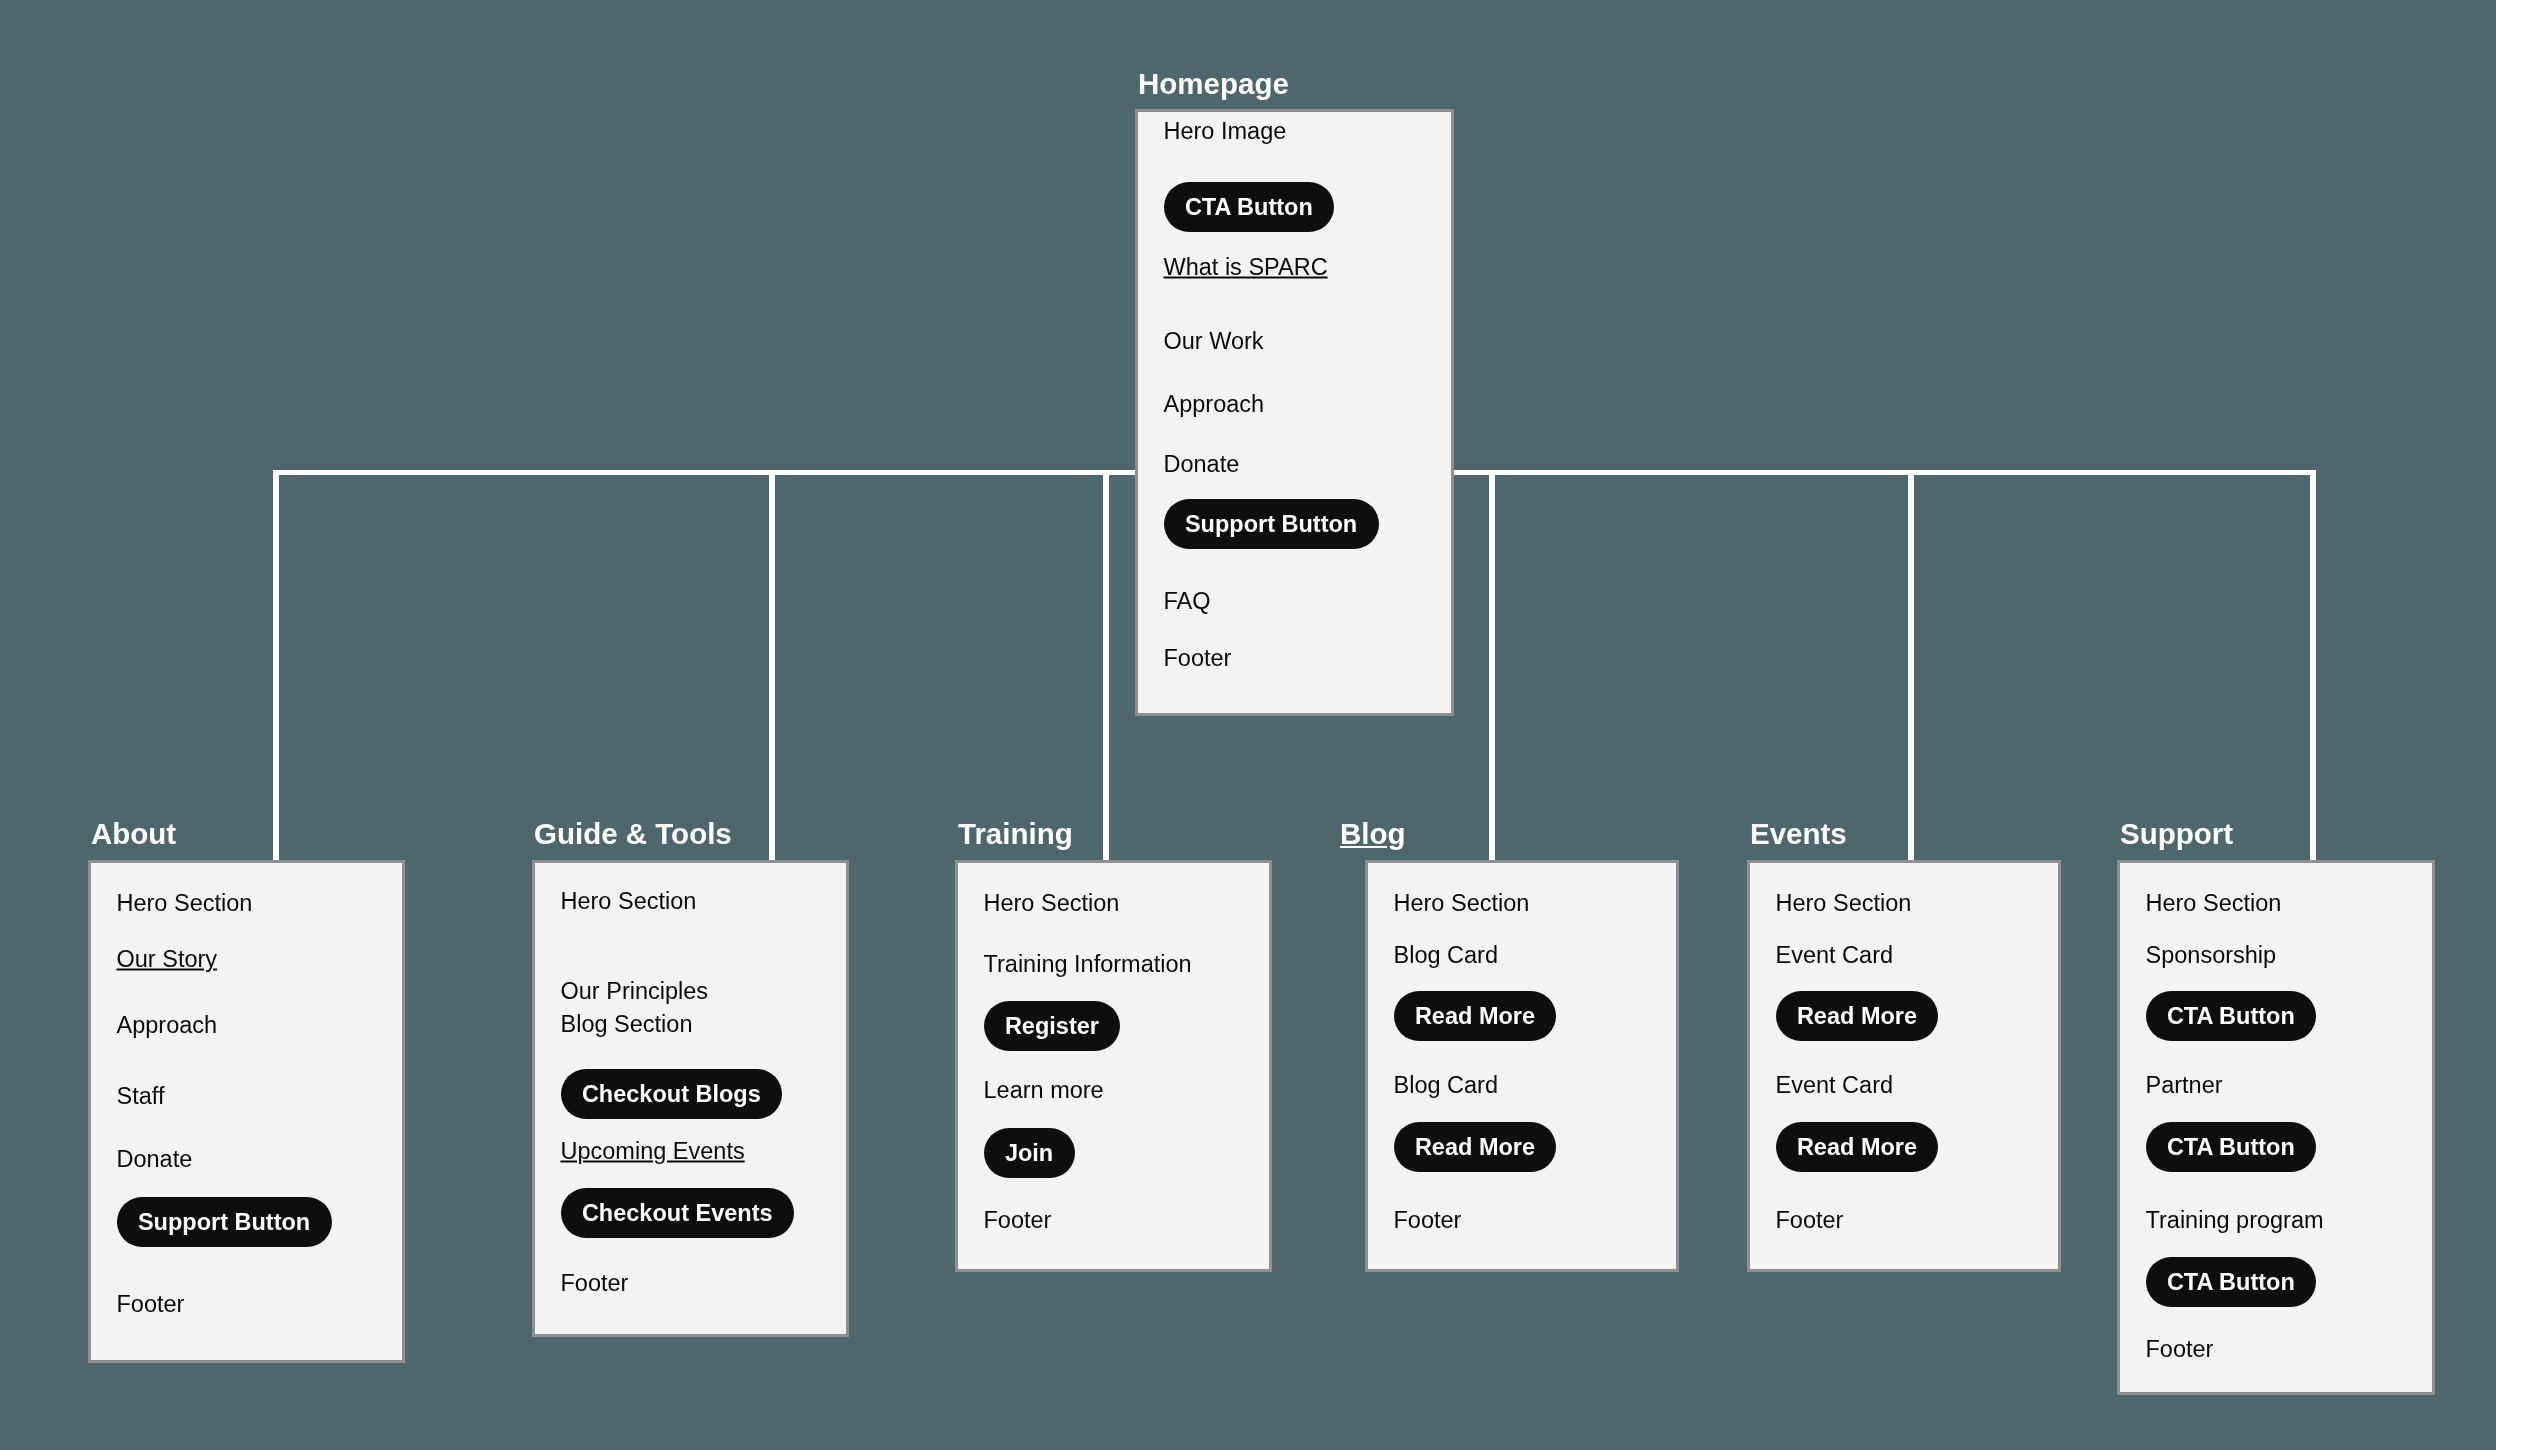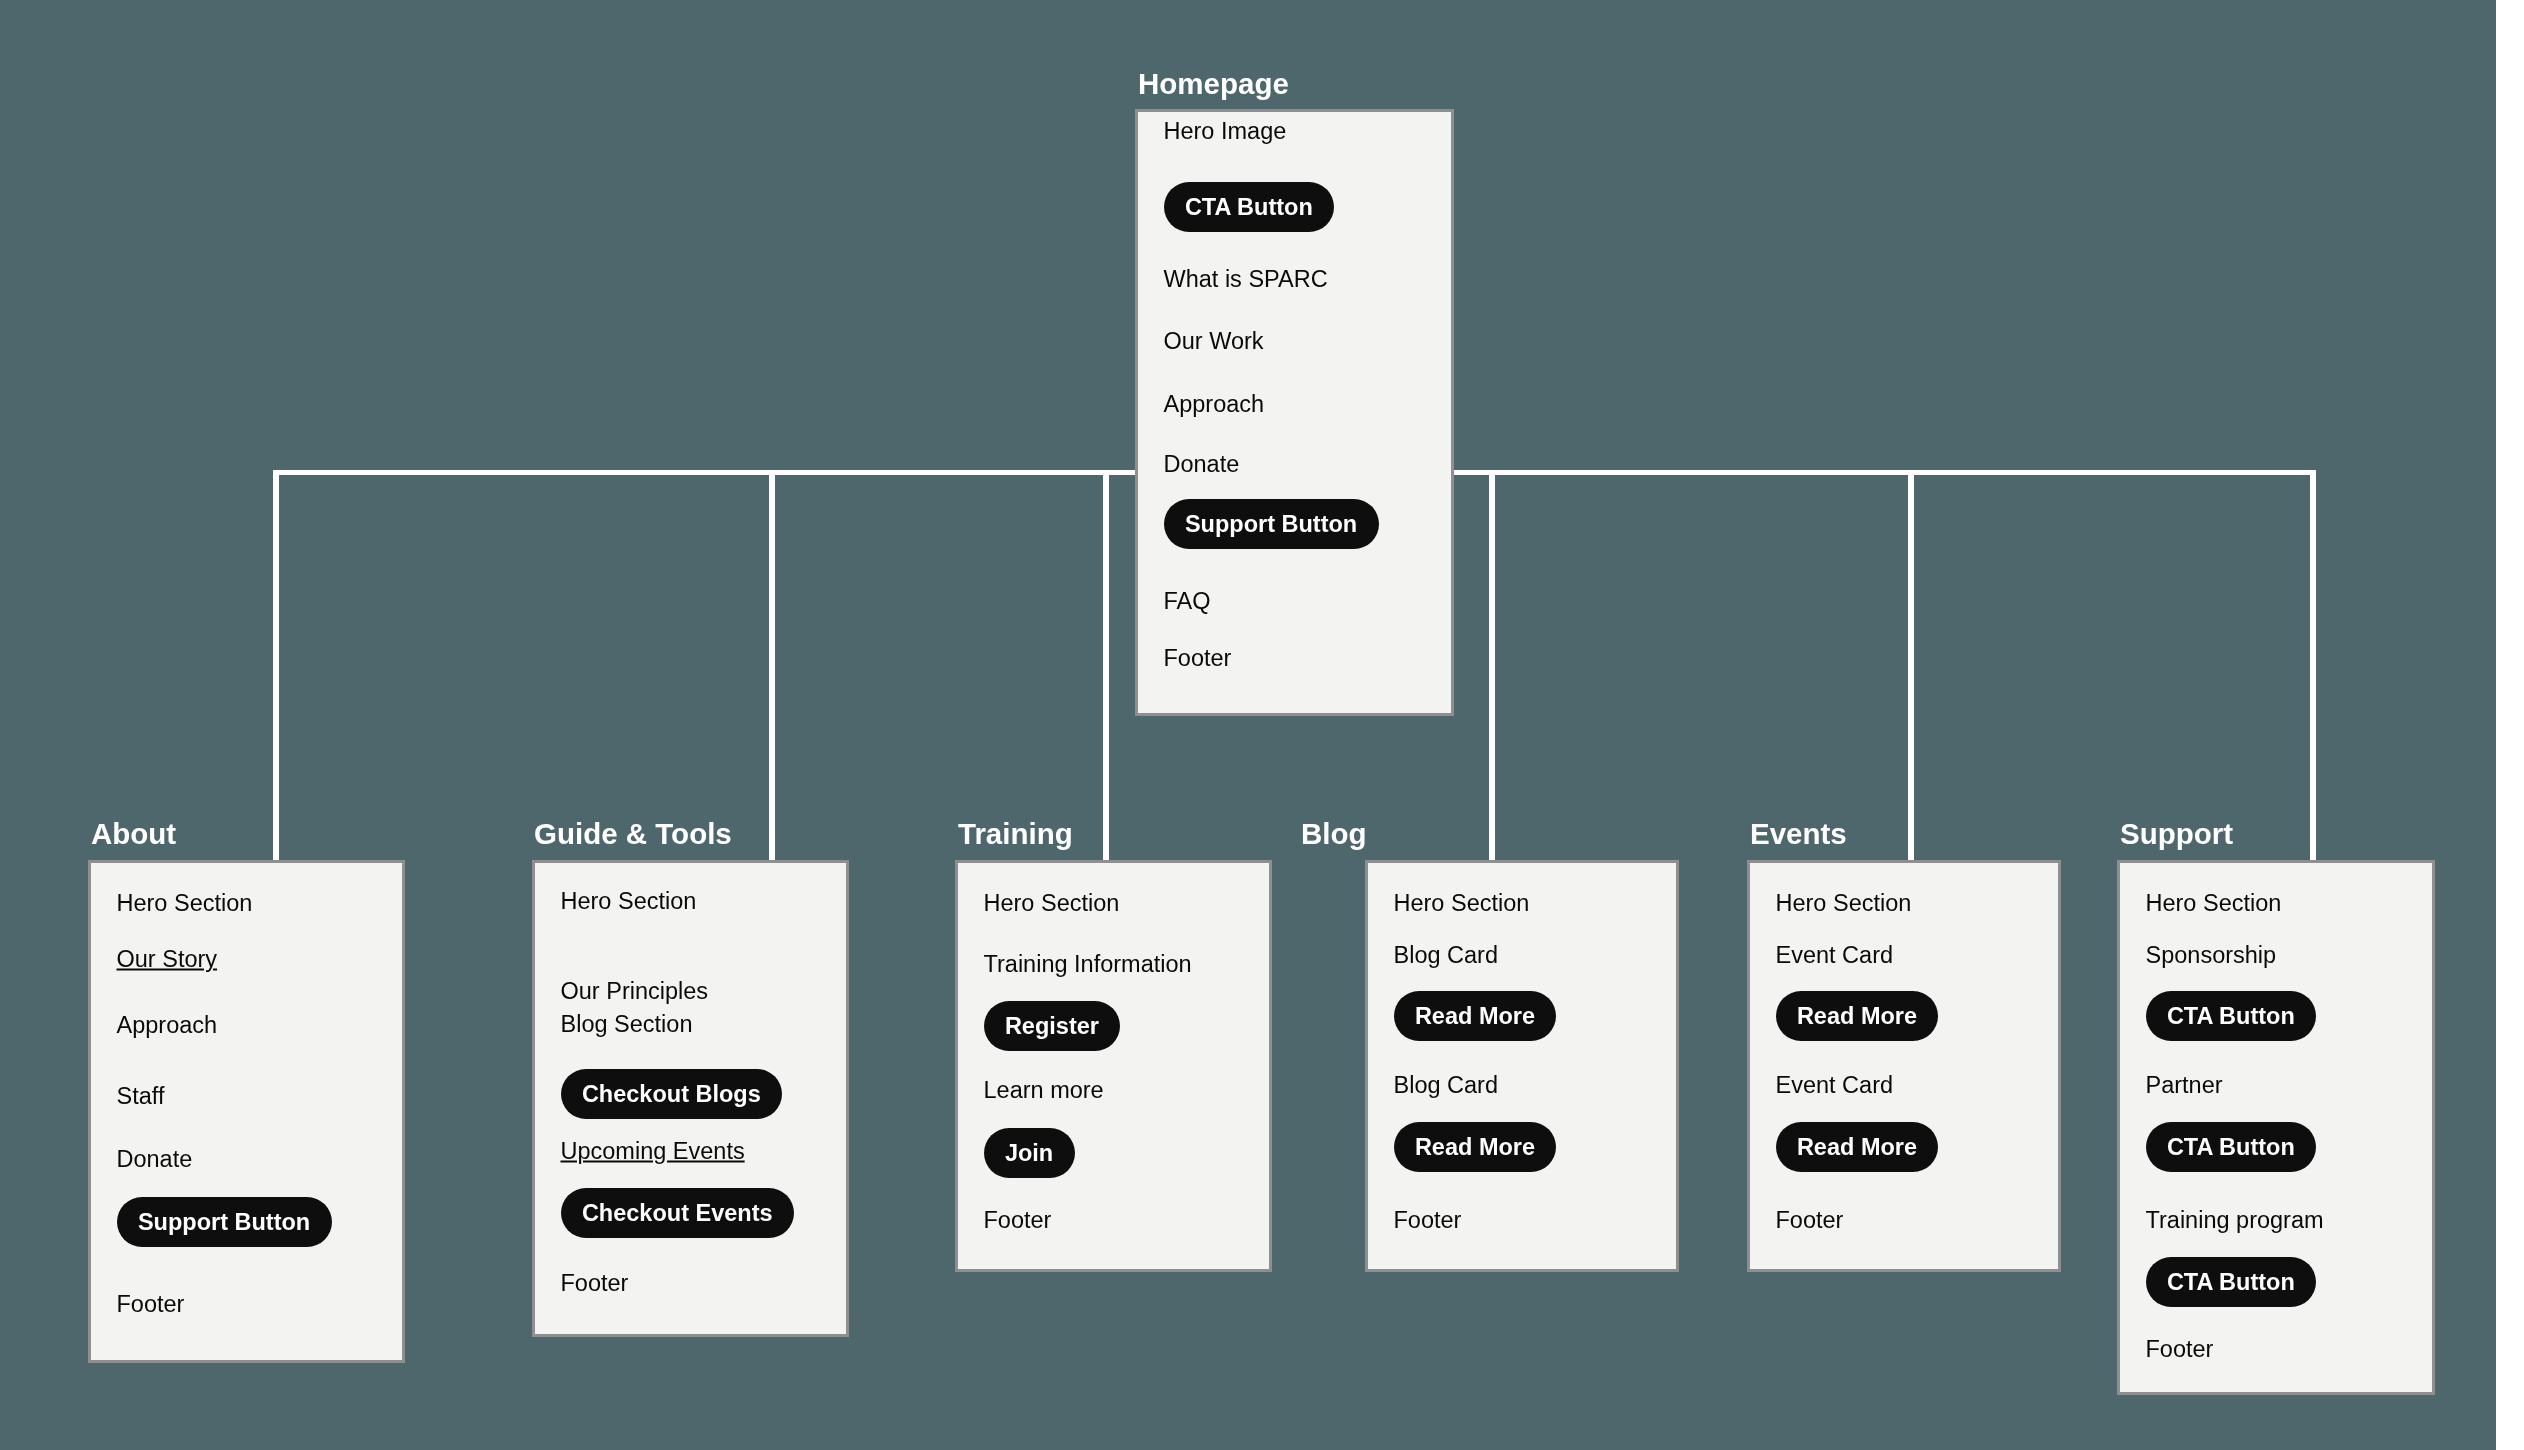--- a/index.html
+++ b/index.html
@@ -60,21 +60,21 @@
     <div class="connector" style="left: 273px; top: 470px; width: 6px; height: 390px;"></div>
     <div class="connector" style="left: 769px; top: 470px; width: 6px; height: 390px;"></div>
     <div class="connector" style="left: 1103px; top: 470px; width: 6px; height: 390px;"></div>
     <div class="connector" style="left: 1489px; top: 470px; width: 6px; height: 390px;"></div>
     <div class="connector" style="left: 1908px; top: 470px; width: 6px; height: 390px;"></div>
     <div class="connector" style="left: 2310px; top: 470px; width: 6px; height: 390px;"></div>
     <div class="page-title" style="left: 1138px; top: 68px;">Homepage</div>
     <div class="page-box" style="left: 1135px; top: 109px; width: 319px; height: 607px;">
       <div class="sec" style="top: 19px;">Hero Image</div>
       <div class="pill" style="top: 95px;">CTA Button</div>
-      <div class="sec" style="top: 167px;">What is SPARC</div>
+      <div class="sec" style="top: 155px; text-decoration: underline;">What is SPARC</div>
       <div class="sec" style="top: 229px;">Our Work</div>
       <div class="sec" style="top: 292px;">Approach</div>
       <div class="sec" style="top: 352px;">Donate</div>
       <div class="pill" style="top: 412px;">Support Button</div>
       <div class="sec" style="top: 489px;">FAQ</div>
       <div class="sec" style="top: 546px;">Footer</div>
     </div>
     <div class="page-title" style="left: 91px; top: 818px;">About</div>
     <div class="page-box" style="left: 88px; top: 860px; width: 317px; height: 503px;">
       <div class="sec" style="top: 40px;">Hero Section</div>
@@ -97,21 +97,21 @@
     </div>
     <div class="page-title" style="left: 958px; top: 818px;">Training</div>
     <div class="page-box" style="left: 955px; top: 860px; width: 317px; height: 412px;">
       <div class="sec" style="top: 40px;">Hero Section</div>
       <div class="sec" style="top: 101px;">Training Information</div>
       <div class="pill" style="top: 163px;">Register</div>
       <div class="sec" style="top: 227px;">Learn more</div>
       <div class="pill" style="top: 290px;">Join</div>
       <div class="sec" style="top: 357px;">Footer</div>
     </div>
-    <div class="page-title" style="left: 1301px; top: 818px;">Blog</div>
+    <div class="page-title" style="left: 1340px; top: 818px; text-decoration: underline;">Blog</div>
     <div class="page-box" style="left: 1365px; top: 860px; width: 314px; height: 412px;">
       <div class="sec" style="top: 40px;">Hero Section</div>
       <div class="sec" style="top: 92px;">Blog Card</div>
       <div class="pill" style="top: 153px;">Read More</div>
       <div class="sec" style="top: 222px;">Blog Card</div>
       <div class="pill" style="top: 284px;">Read More</div>
       <div class="sec" style="top: 357px;">Footer</div>
     </div>
     <div class="page-title" style="left: 1750px; top: 818px;">Events</div>
     <div class="page-box" style="left: 1747px; top: 860px; width: 314px; height: 412px;">

